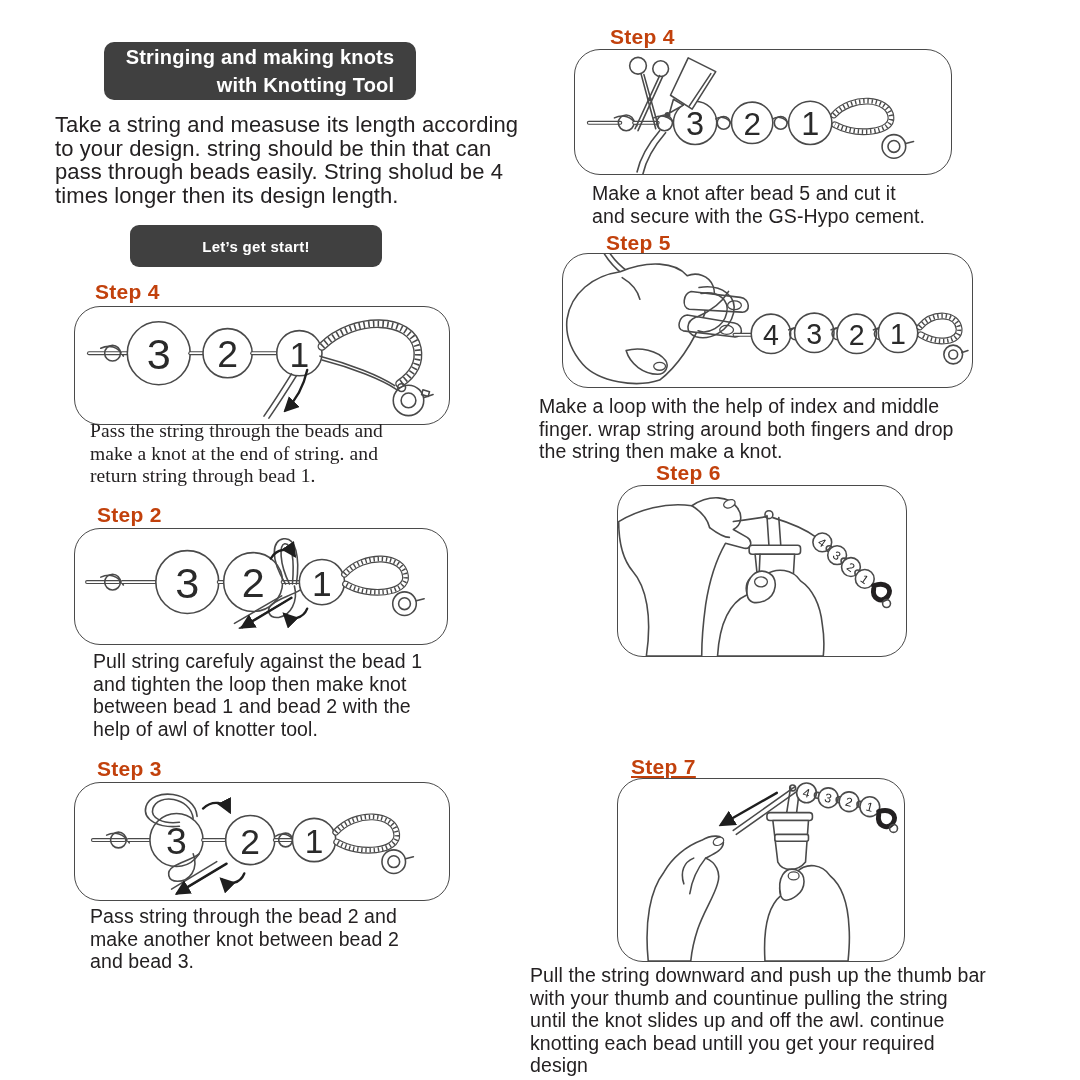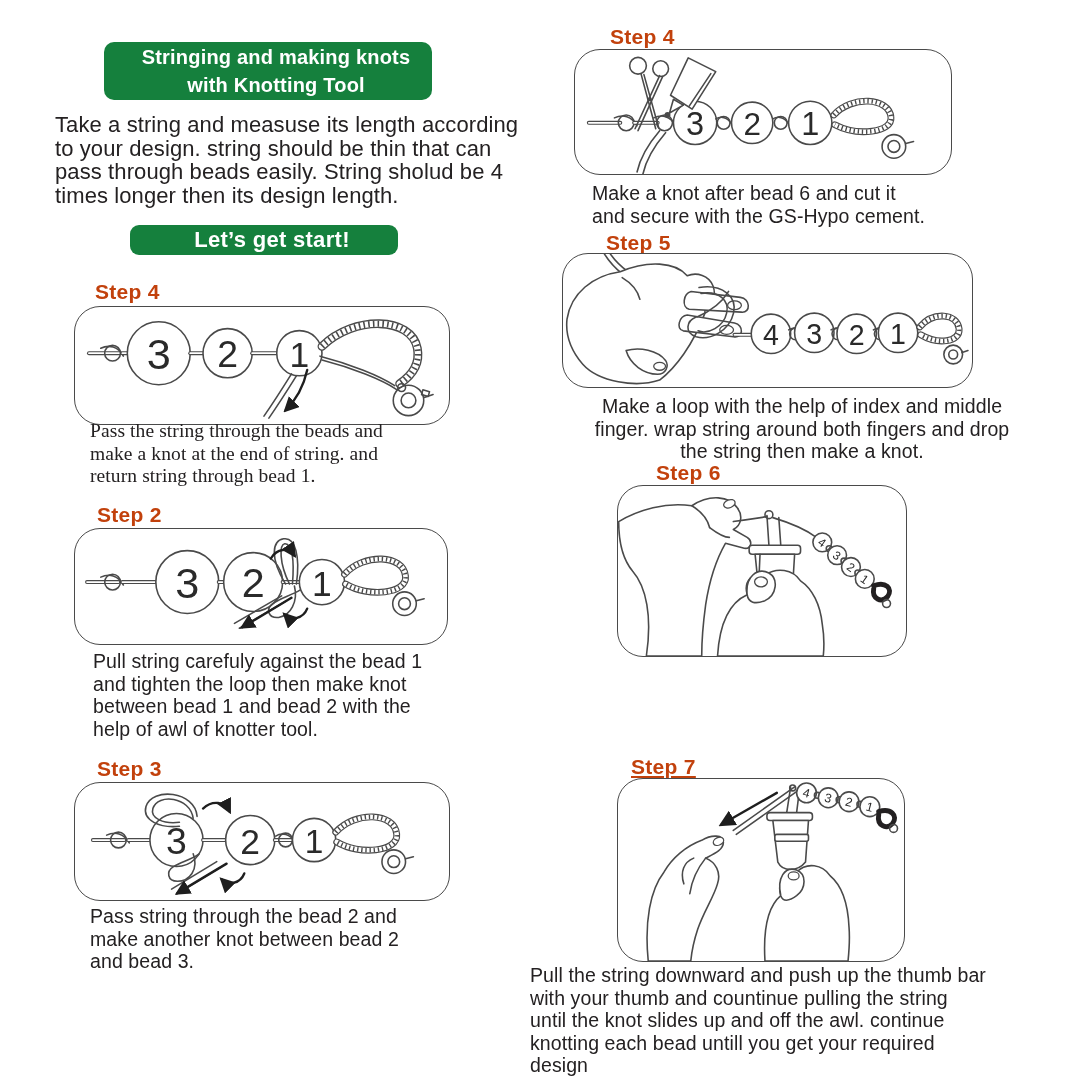--- a/index.html
+++ b/index.html
@@ -1,23 +1,23 @@
 <!DOCTYPE html>
 <html><head>
 <meta charset="utf-8">
 <style>
   html,body{margin:0;padding:0;background:#fff;}
   .canvas{position:relative;width:1080px;height:1080px;background:#fff;overflow:hidden;
           font-family:"Liberation Sans",sans-serif;color:#242122;}
   .abs{position:absolute;}
-  .banner{background:#15803d;color:#fff;border-radius:10px;display:flex;align-items:center;
-          justify-content:center;text-align:center;font-weight:bold;padding-left:16px;}
+  .banner{background:#404040;color:#fff;border-radius:10px;display:flex;align-items:center;
+          justify-content:center;text-align:right;font-weight:bold;}
   .ml{white-space:pre-line;}
   .title-banner{left:104px;top:42px;width:312px;height:58px;font-size:20px;line-height:1.4;letter-spacing:.2px;}
-  .start-banner{left:130px;top:225px;width:252px;height:30px;font-size:22px;border-radius:9px;letter-spacing:.3px;}
+  .start-banner{left:130px;top:225px;width:252px;height:42px;font-size:15px;border-radius:9px;letter-spacing:.3px;}
   .intro{left:55px;top:113px;width:470px;font-size:22px;line-height:23.5px;letter-spacing:.1px;}
   .step-label{font-size:21px;font-weight:bold;color:#c2410c;letter-spacing:.3px;}
   .fig{border:1.7px solid #4a4a4a;border-radius:26px;background:#fff;box-sizing:border-box;}
   .cap{font-size:19.5px;line-height:22.5px;letter-spacing:.1px;}
   .fig svg{display:block;width:100%;height:100%;}
   
   .ln{fill:none;stroke:#4a4a4a;stroke-width:1.6;stroke-linecap:round;stroke-linejoin:round;}
   .bead{fill:#fff;stroke:#4a4a4a;stroke-width:1.6;}
   .num{fill:#2a2a2a;text-anchor:middle;dominant-baseline:central;font-family:"Liberation Sans",sans-serif;}
   .tube-d{fill:none;stroke:#4a4a4a;stroke-width:4;stroke-linecap:round;}
@@ -231,21 +231,21 @@
       <g>
         <polygon class="hand" points="113,8 141,22 117,60 95,46"></polygon>
         <path class="ln" d="M 136 24 L 114 57"></path>
         <polygon class="hand" points="98,50 108,56 94,64"></polygon>
         <circle cx="92" cy="66" r="3" fill="#4a4a4a"></circle>
       </g>
       <path class="ln" d="M 84 82 C 72 96 64 110 61 124"></path>
       <path class="ln" d="M 90 84 C 78 98 70 112 67 126"></path>
     </svg>
   </div>
-  <div class="abs cap ml" style="left:592px;top:182px;width:400px;">Make a knot after bead 6 and cut it
+  <div class="abs cap ml" style="left:592px;top:182px;width:400px;">Make a knot after bead 5 and cut it
 and secure with the GS-Hypo cement.</div>
 
   <div class="abs step-label" style="left:606px;top:231px;">Step 5</div>
   <div class="abs fig" style="left:562px;top:253px;width:411px;height:135px;">
     <svg viewBox="0 0 411 135">
       <path class="ln" d="M 46 0 C 56 14 70 24 88 30"></path>
       <path class="ln" d="M 40 0 C 50 16 66 28 86 36"></path>
       <g>
         <path class="hand" d="M 2 66 C 6 40 28 22 56 18 C 84 6 112 8 124 22 C 134 18 146 22 150 32 C 154 42 150 52 142 56 L 142 60 C 130 92 112 116 96 128 C 72 136 34 130 18 112 C 6 98 0 84 2 66 Z"></path>
         <path class="hand" d="M 128 38 L 178 44 C 188 45 189 60 179 59 L 126 56 C 118 54 120 40 128 38 Z"></path>
@@ -280,21 +280,21 @@
       <path class="coil-o2" d="M 360 74 C 374 58 398 60 400 76 C 401 90 378 92 361 82"></path>
       <path class="coil-w2" d="M 360 74 C 374 58 398 60 400 76 C 401 90 378 92 361 82"></path>
       <path class="coil-d2" d="M 360 74 C 374 58 398 60 400 76 C 401 90 378 92 361 82"></path>
       <g>
         <circle class="ln" cx="394" cy="102" r="9.5"></circle>
         <circle class="ln" cx="394" cy="102" r="4.5"></circle>
         <line class="ln" x1="403" y1="100" x2="409" y2="98"></line>
       </g>
     </svg>
   </div>
-  <div class="abs cap ml" style="left:562px;top:395px;width:480px;text-align:center;">Make a loop with the help of index and middle
+  <div class="abs cap ml" style="left:539px;top:395px;width:480px;">Make a loop with the help of index and middle
 finger. wrap string around both fingers and drop
 the string then make a knot.</div>
 
   <div class="abs step-label" style="left:656px;top:461px;">Step 6</div>
   <div class="abs fig" style="left:617px;top:485px;width:290px;height:172px;">
     <svg viewBox="0 0 290 172">
       <g>
         <path class="hand" d="M 0 36 C 20 24 48 16 74 20 C 92 8 112 10 120 22 C 126 30 124 40 116 44 L 130 52 C 136 56 134 64 127 63 L 108 58 C 100 72 92 94 88 120 C 85 142 84 158 84 172 L 28 172 C 34 132 28 102 14 86 C 4 74 0 56 0 36 Z"></path>
         <ellipse class="nail" cx="112" cy="18" rx="6" ry="4" transform="rotate(-20 112 18)"></ellipse>
         <path class="ln" d="M 74 20 C 84 26 90 34 92 42"></path>

